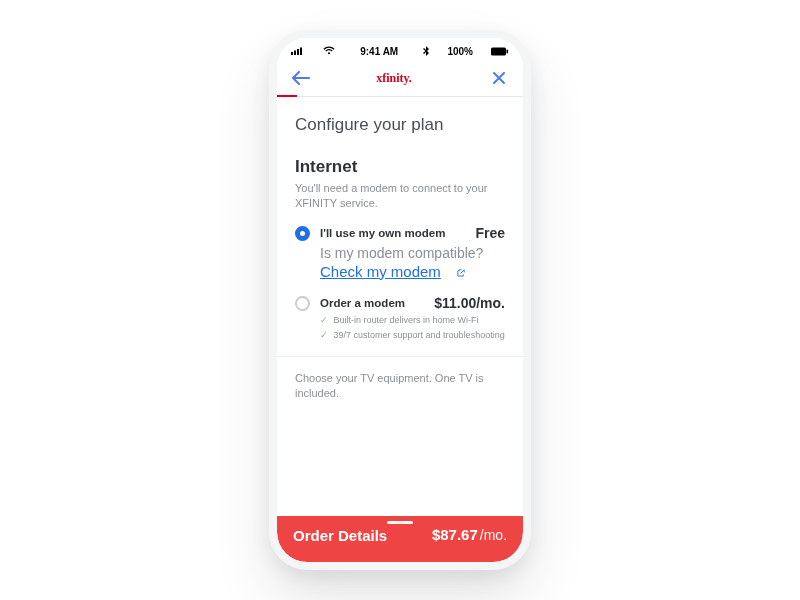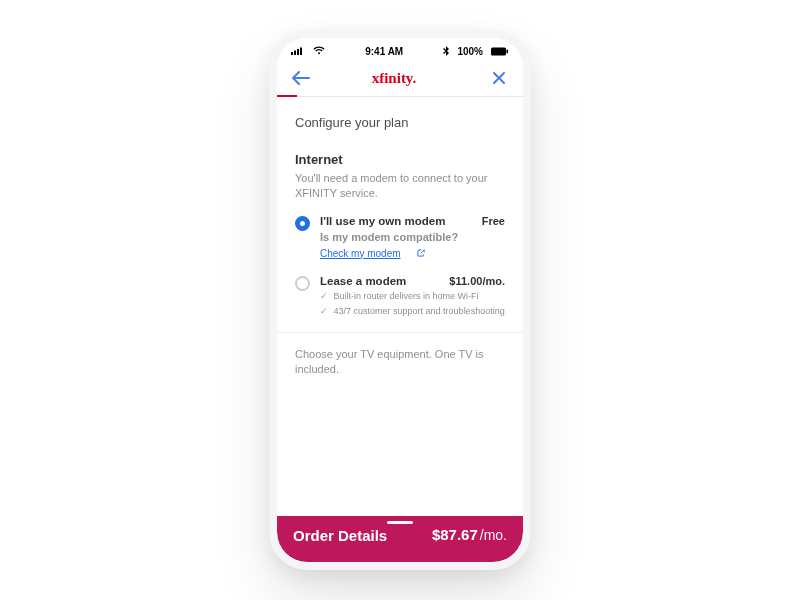--- a/index.html
+++ b/index.html
@@ -23,32 +23,32 @@
     position: absolute; inset: 0;
     display: flex; flex-direction: column;
     background: #fff;
   }
   
   .status {
     height: 22px; padding: 4px 14px 0;
     display: flex; justify-content: space-between; align-items: center;
     font-size: 10px; font-weight: 600; color: #000;
   }
-  .status .left, .status .right { display: flex; align-items: center; gap: 8px; }
+  .status .left, .status .right { display: flex; align-items: center; gap: 18px; }
   .status .right svg { display: block; }
   
   .nav {
     height: 36px;
     display: flex; align-items: center; justify-content: space-between;
     padding: 0 12px;
     position: relative;
   }
   .nav .brand {
     position: absolute; left: 0; right: 12px; text-align: center;
-    font-weight: 700; font-size: 15px; letter-spacing: 0px;
+    font-weight: 700; font-size: 12px; letter-spacing: 0px;
     color: #d6001c;
     pointer-events: none;
     font-family: Georgia, 'Times New Roman', serif;
   }
   .nav .back, .nav .close {
     width: 24px; height: 24px; display: flex; align-items: center; justify-content: center;
     color: #4b7bec; cursor: pointer;
   }
   .nav-divider {
     height: 1px; background: #e5e7ea;
@@ -57,46 +57,46 @@
   .nav-divider::before {
     content: ""; position: absolute; left: 0; top: -1px; height: 2px; width: 20px;
     background: #d6001c;
   }
   
   .content {
     flex: 1; overflow: hidden;
     padding: 18px 18px 0 18px;
     color: #2c2f33;
   }
-  .page-title { font-size: 13px; font-weight: 500; color: #4a4f55; margin-bottom: 22px; }
-  .section-title { font-size: 13px; font-weight: 700; color: #2f3338; margin-bottom: 4px; }
+  .page-title { font-size: 17px; font-weight: 500; color: #4a4f55; margin-bottom: 22px; }
+  .section-title { font-size: 17px; font-weight: 700; color: #2f3338; margin-bottom: 4px; }
   .section-sub { font-size: 11px; color: #8b9096; line-height: 1.35; margin-bottom: 14px; }
   .option {
     display: flex; align-items: flex-start; gap: 10px;
     margin-bottom: 14px;
   }
   .radio {
     width: 15px; height: 15px; border-radius: 50%;
     border: 2px solid #c9ccd0; flex: none; margin-top: 1px;
     position: relative; cursor: pointer;
   }
   .radio.selected { border-color: #1e6fe8; border-width: 5px; }
   .opt-body { flex: 1; }
   .opt-row { display: flex; justify-content: space-between; align-items: center; gap: 8px; }
   .opt-label { font-size: 11.5px; font-weight: 700; color: #2f3338; }
-  .opt-price { font-size: 11px; font-weight: 700; color: #2f3338; white-space: nowrap; }
-  .opt-help { font-size: 11px; color: #8b9096; margin-top: 4px; font-weight: bold; }
-  .opt-link { font-size: 10px; color: #1e6fe8; text-decoration: underline; display: inline-flex; align-items: center; gap: 16px; margin-top: 2px; cursor: pointer; }
+  .opt-price { font-size: 14px; font-weight: 700; color: #2f3338; white-space: nowrap; }
+  .opt-help { font-size: 14px; color: #8b9096; margin-top: 4px; }
+  .opt-link { font-size: 15px; color: #1e6fe8; text-decoration: underline; display: inline-flex; align-items: center; gap: 16px; margin-top: 2px; cursor: pointer; }
   .opt-link svg { width: 9px; height: 9px; }
   .feat { display: flex; gap: 6px; font-size: 9px; color: #8b9096; margin-top: 4px; line-height: 1.3; }
   .feat .chk { color: #7fb77e; flex: none; font-size: 9px; margin-top: 0px; }
   .divider { height: 1px; background: #eceef0; margin: 8px -18px 14px; }
   
   .order-bar {
-    background: #be185d;
+    background: #ef4444;
     color: #fff;
     padding: 10px 16px 18px;
     display: flex; justify-content: space-between; align-items: flex-end;
     position: relative;
     border-bottom-left-radius: 30px;
     border-bottom-right-radius: 30px;
   }
   .order-bar::before {
     content: ""; position: absolute; top: 5px; left: 50%; transform: translateX(-50%);
     width: 26px; height: 3px; background: rgba(255,255,255,0.95); border-radius: 2px;
@@ -183,30 +183,30 @@
                 </svg>
             </span>
           </a>
         </div>
       </div>
 
       <div class="option">
         <div class="radio"></div>
         <div class="opt-body">
           <div class="opt-row">
-            <div class="opt-label">Lease a modem</div>
+            <div class="opt-label">Order a modem</div>
             <div class="opt-price">$11.00/mo.</div>
           </div>
           <div class="feat">
               <span class="chk">✓</span>
               <span>Built-in router delivers in home Wi-Fi</span>
             </div>
           <div class="feat">
               <span class="chk">✓</span>
-              <span>43/7 customer support and troubleshooting</span>
+              <span>39/7 customer support and troubleshooting</span>
             </div>
         </div>
       </div>
 
       <div class="divider"></div>
 
       <div class="section-sub">Choose your TV equipment. One TV is included.</div>
     </div>
 
     <div class="order-bar">

